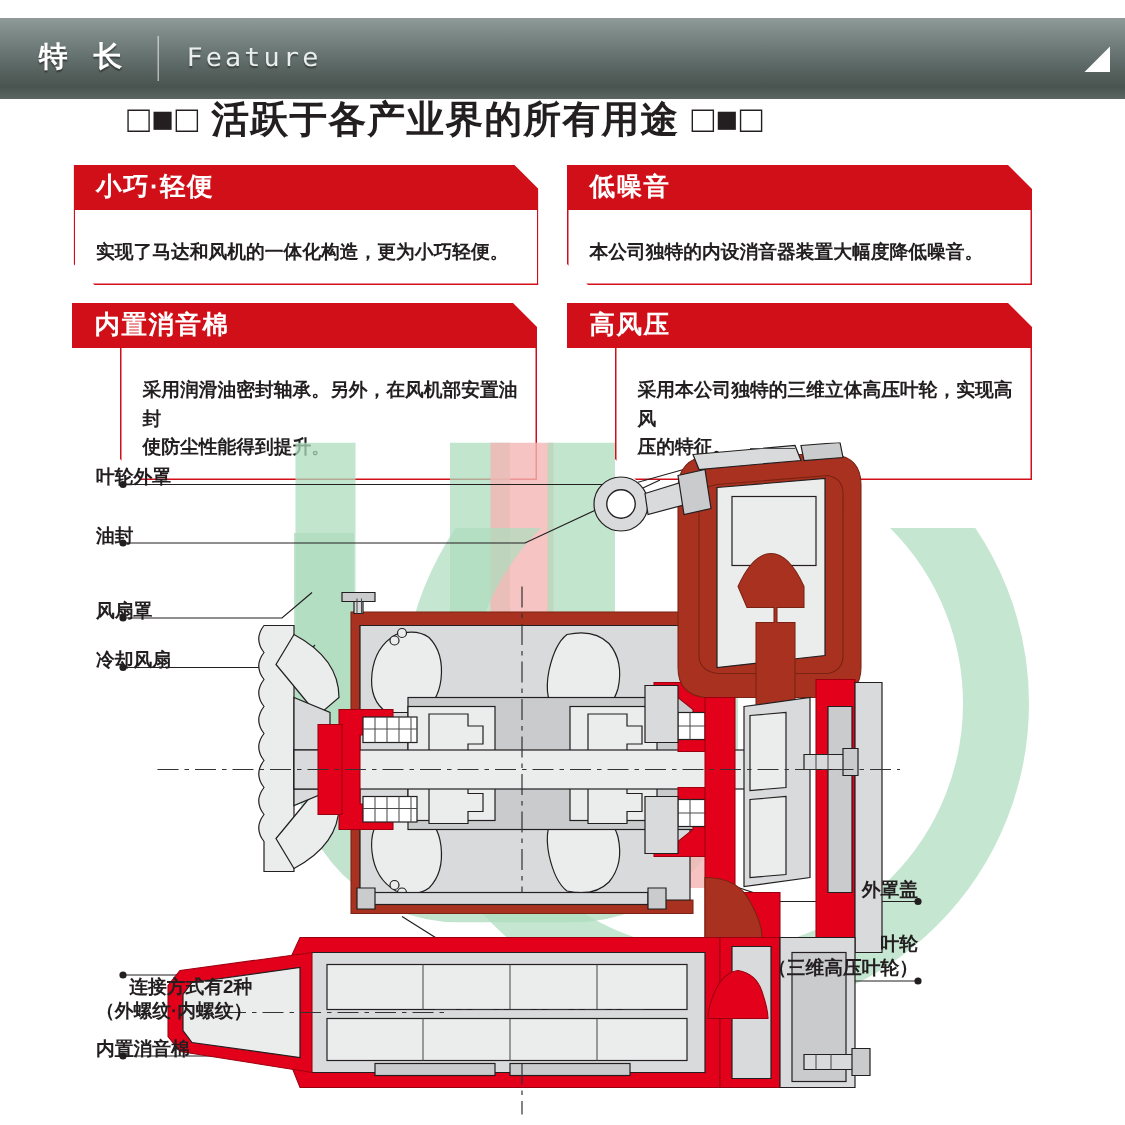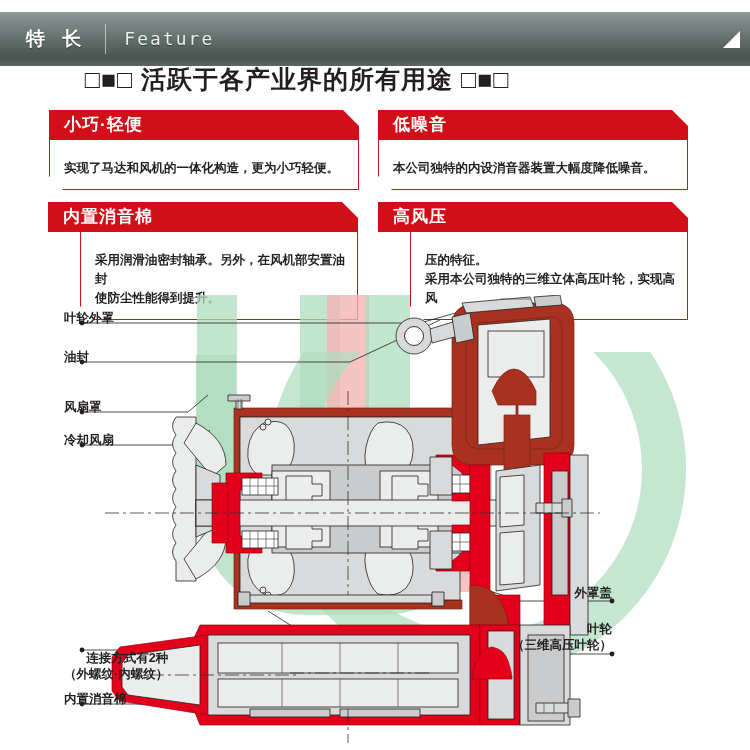--- a/index.html
+++ b/index.html
@@ -148,22 +148,22 @@
         <p>采用润滑油密封轴承。另外，在风机部安置油封</p>
         <p>使防尘性能得到提升。</p>
       </div>
     </div>
 
     <div class="card c3 two">
       <div class="card-head">
         <div class="t">高风压</div>
       </div>
       <div class="card-body">
+        <p>采用本公司独特的三维立体高压叶轮，实现高风</p>
         <p>压的特征。</p>
-        <p>采用本公司独特的三维立体高压叶轮，实现高风</p>
       </div>
     </div>
   </div>
 
   <div class="watermark">
     <div class="wm-green-1"></div>
     <div class="wm-green-2"></div>
     <div class="wm-red"></div>
     <div class="wm-green-3"></div>
     <div class="wm-u"></div>

